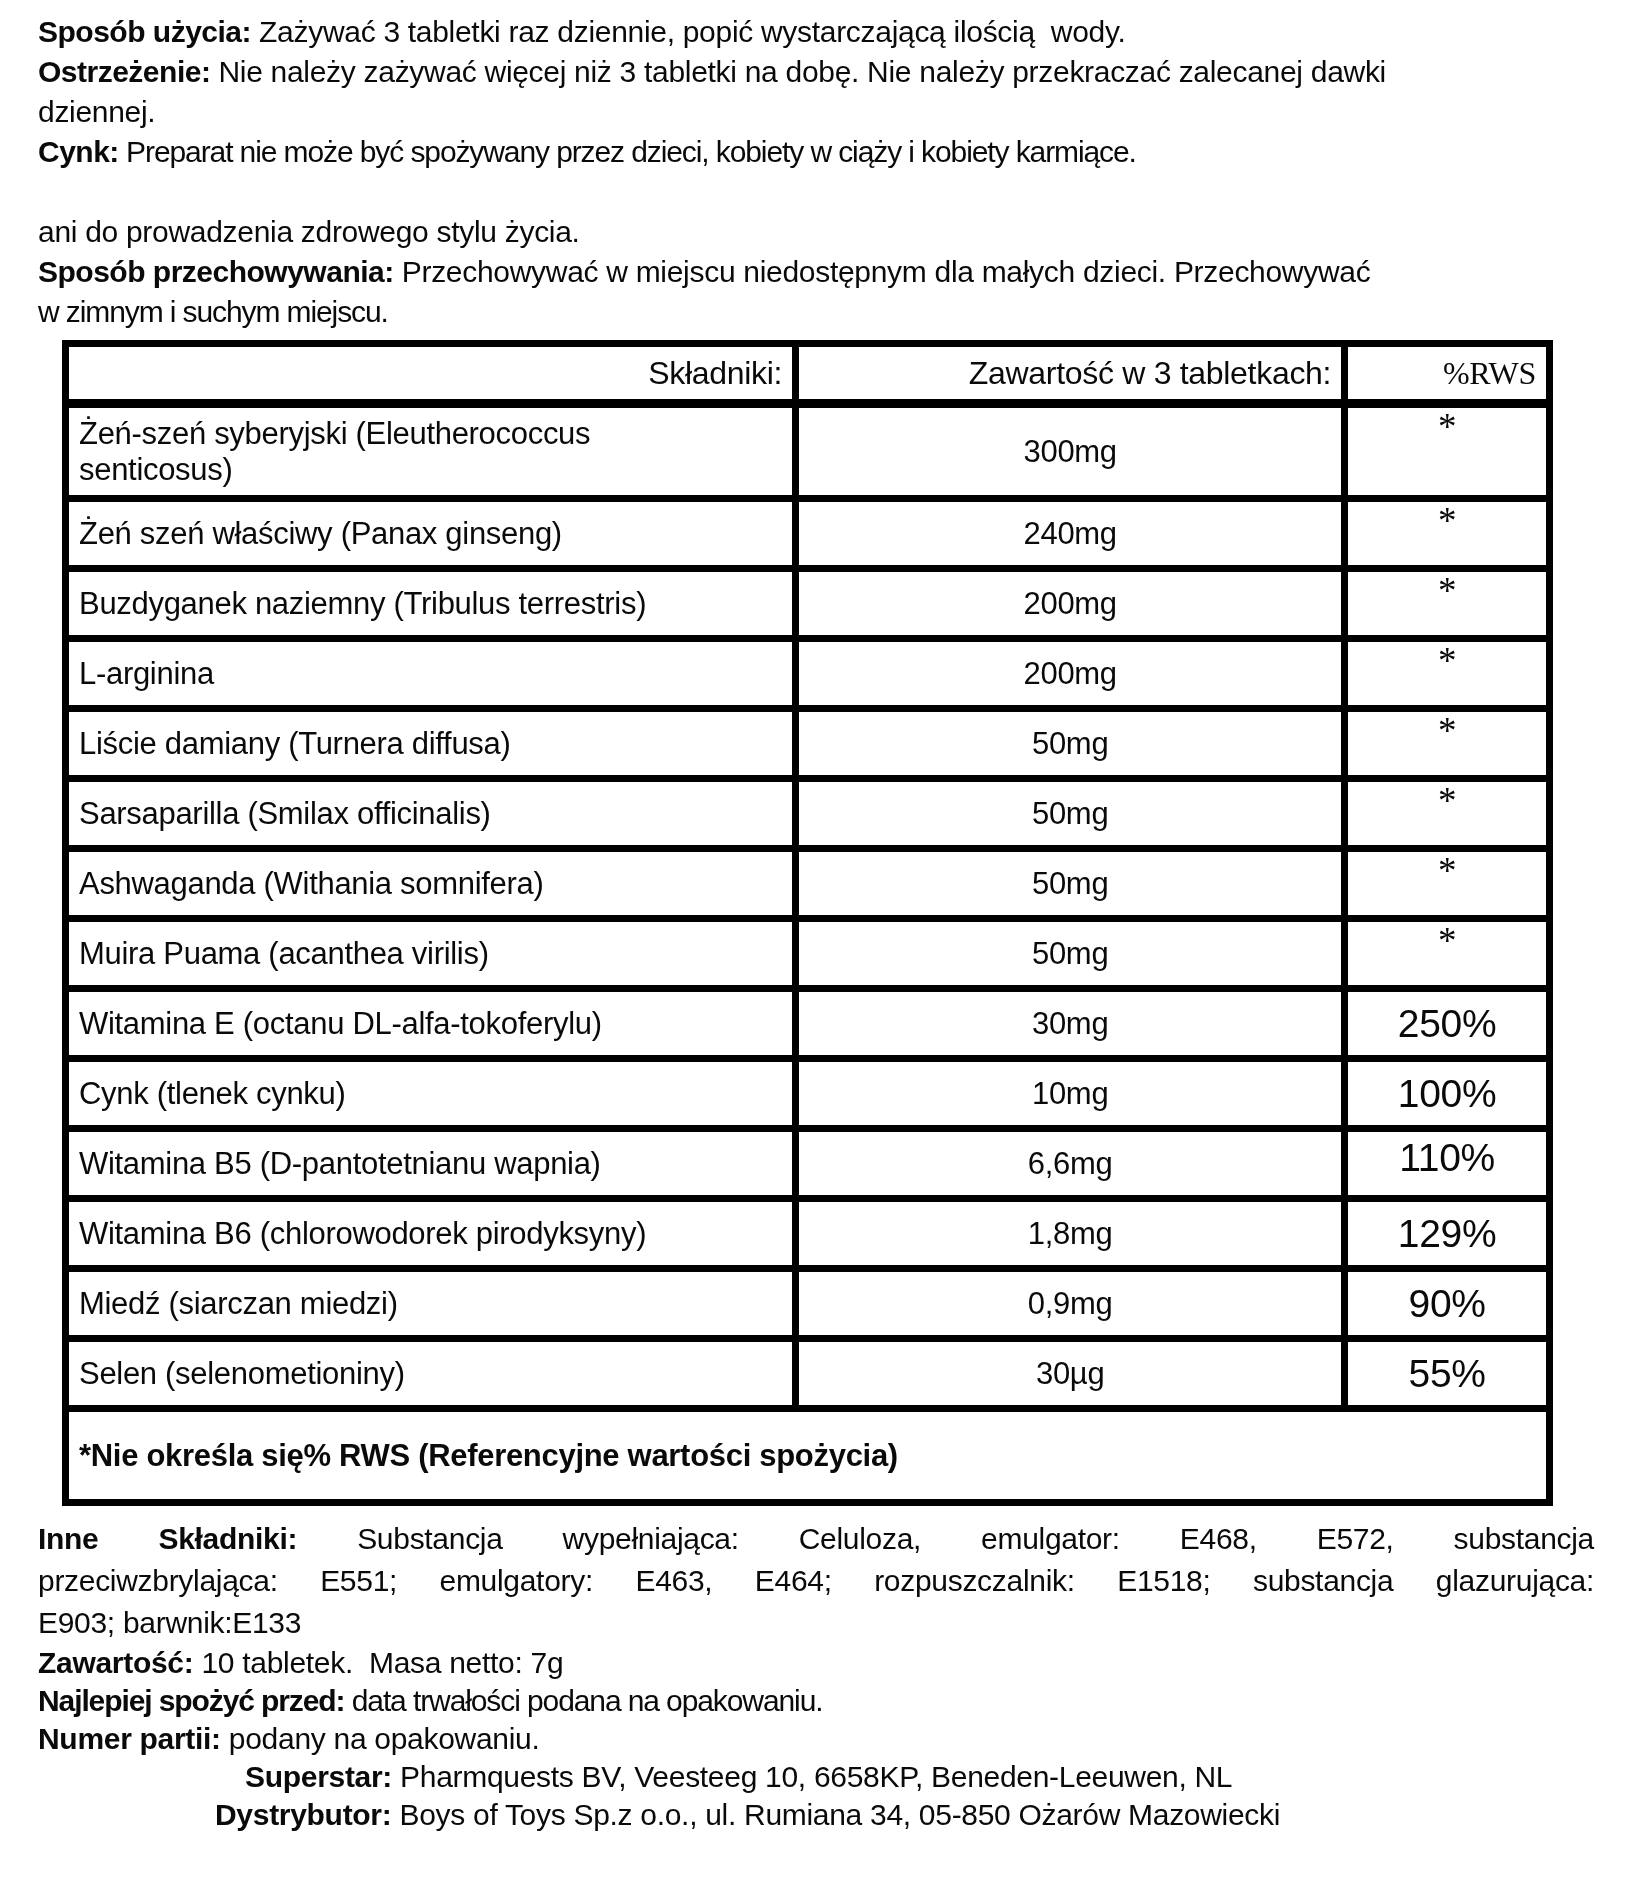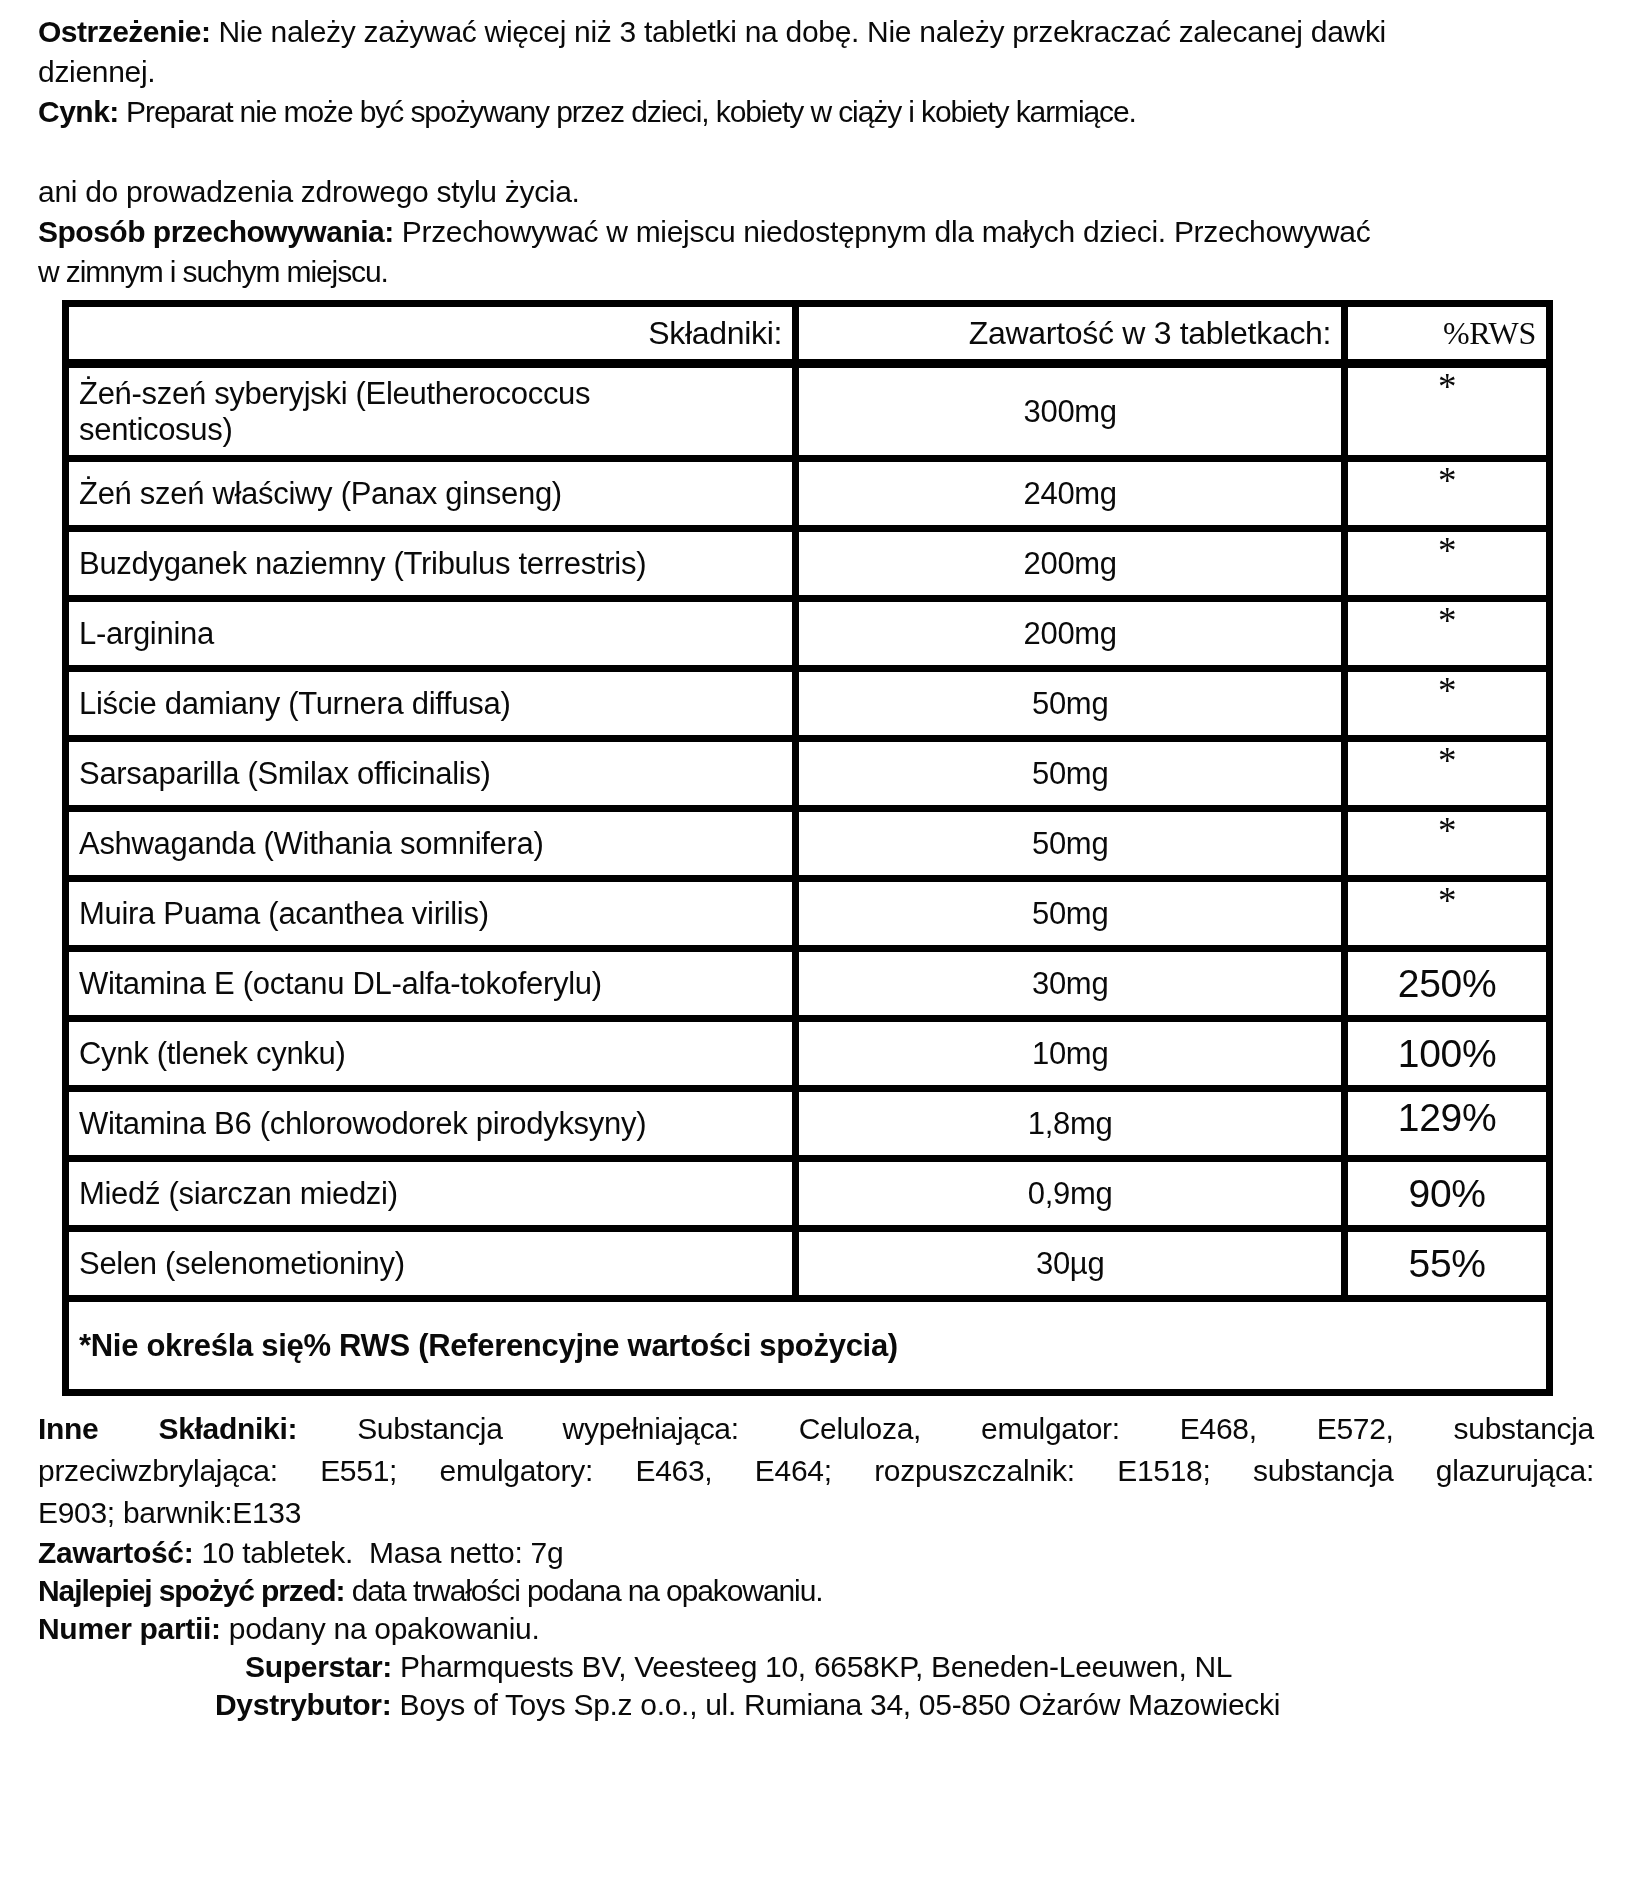--- a/index.html
+++ b/index.html
@@ -102,20 +102,21 @@
   .producer-line{padding-left:207px;}
   .distributor-line{padding-left:177px;}
 </style>
 </head>
 <body>
 
 <div class="page">
 
 
   <div class="paras">
+    <p><b>Sposób użycia:</b> <span>Zażywać 3 tabletki raz dziennie, popić wystarczającą ilością  wody.</span></p>
     <p><b>Ostrzeżenie:</b> <span>Nie należy zażywać więcej niż 3 tabletki na dobę. Nie należy przekraczać zalecanej dawki</span><br><span>dziennej.</span></p>
     <p class="condensed"><b>Cynk:</b> <span>Preparat nie może być spożywany przez dzieci, kobiety w ciąży i kobiety karmiące.</span></p>
     <p><br><span>ani do prowadzenia zdrowego stylu życia.</span></p>
     <p><b>Sposób przechowywania:</b><span> Przechowywać w miejscu niedostępnym dla małych dzieci. Przechowywać</span><br><span class="condensed">w zimnym i suchym miejscu.</span></p>
   </div>
 
   <table class="ingredients">
     <colgroup>
         <col class="c1">
         <col class="c2">
@@ -174,20 +175,25 @@
           <td class="ingredient-name-cell">Witamina E (octanu DL-alfa-tokoferylu)</td>
           <td class="ingredient-amount-cell">30mg</td>
           <td class="ingredient-rws-cell">250%</td>
         </tr>
         <tr>
           <td class="ingredient-name-cell">Cynk (tlenek cynku)</td>
           <td class="ingredient-amount-cell">10mg</td>
           <td class="ingredient-rws-cell">100%</td>
         </tr>
         <tr>
+          <td class="ingredient-name-cell">Witamina B5 (D-pantotetnianu wapnia)</td>
+          <td class="ingredient-amount-cell">6,6mg</td>
+          <td class="ingredient-rws-cell">110%</td>
+        </tr>
+        <tr>
           <td class="ingredient-name-cell">Witamina B6 (chlorowodorek pirodyksyny)</td>
           <td class="ingredient-amount-cell">1,8mg</td>
           <td class="ingredient-rws-cell">129%</td>
         </tr>
         <tr>
           <td class="ingredient-name-cell">Miedź (siarczan miedzi)</td>
           <td class="ingredient-amount-cell">0,9mg</td>
           <td class="ingredient-rws-cell">90%</td>
         </tr>
         <tr>

